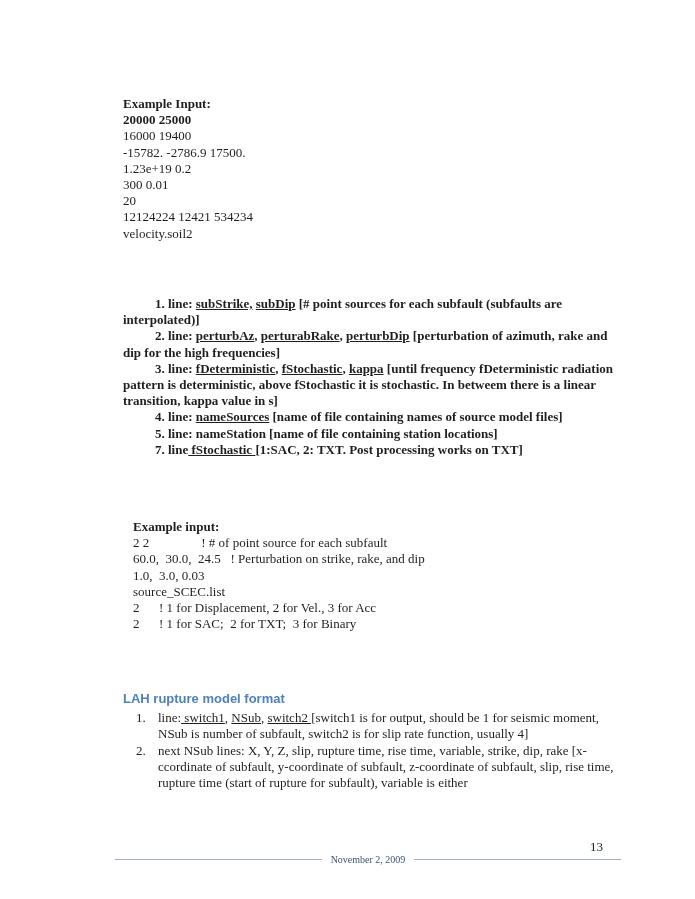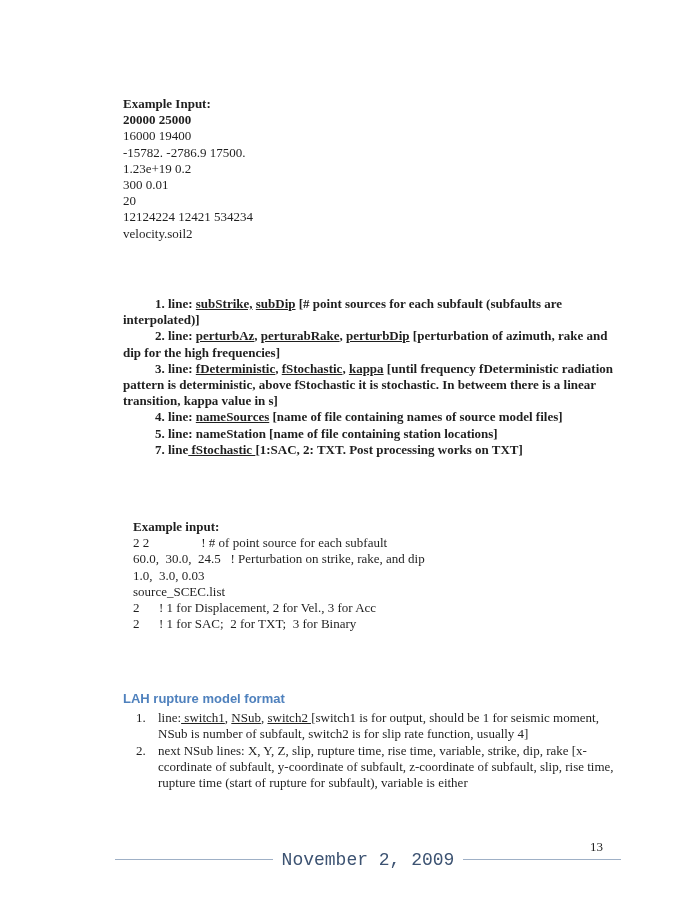--- a/index.html
+++ b/index.html
@@ -38,23 +38,22 @@
   .u { text-decoration:underline; }
   .pre { white-space:pre-wrap; }
 
   .oli { position:relative; padding-left:35px; }
   .oli .num { position:absolute; left:13px; }
 
   .footer-line {
     position:absolute;
     left:95px; top:851px; width:506px; height:17px;
     display:flex; align-items:center;
-    font-size:18px;
+    font-size:10px;
     color:var(--footer-text-blue, #3D5372);
-    font-family:Liberation Mono, monospace;
   }
   .footer-line .rule {
     flex:1 1 auto; height:0;
     border-top:1px solid var(--footer-rule, #9FB0C6);
   }
   .footer-line .date { padding:0 9px; white-space:nowrap; }
   .page-num {
     position:absolute;
     top:839px; right:112px;
     font-size:13px;

